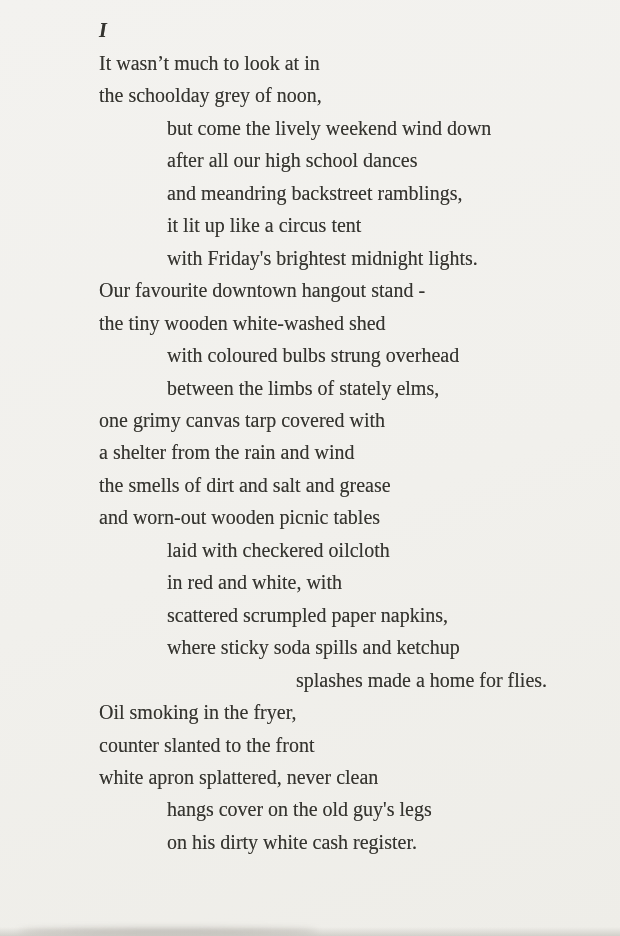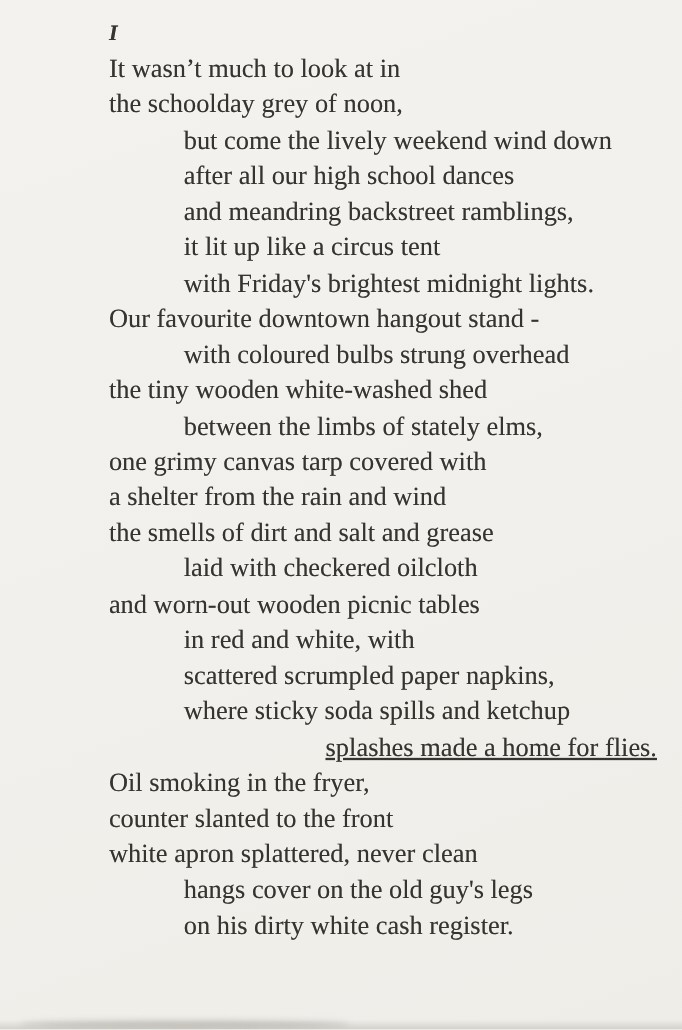--- a/index.html
+++ b/index.html
@@ -25,31 +25,31 @@
   .section-number {
     font-style: italic;
     font-weight: bold;
     font-size: 20px;
     line-height: 33px;
     height: 33px;
     letter-spacing: 0.5px;
     text-shadow: 0 0 0.6px rgba(50,50,46,0.55);
   }
   .poem-body {
-    font-size: 24px;
+    font-size: 20px;
   }
   .line {
     line-height: 32.45px;
     white-space: pre;
     text-shadow: 0 0 0.6px rgba(50,50,46,0.45);
   }
   .indent-0 { margin-left: 0; }
   .indent-1 { }
   .indent-2 { margin-left: 68px; }
-  .indent-3 { margin-left: 197px; text-decoration: underline; }
+  .indent-3 { margin-left: 197px; }
   
   .scan-shadow-bar {
     position: absolute;
     left: 0;
     bottom: 0;
     width: 100%;
     height: 9px;
     background: linear-gradient(to top, rgba(110,105,96,0.22), rgba(110,105,96,0));
     pointer-events: none;
   }
@@ -72,28 +72,28 @@
   <div class="section-number">I</div>
   <div class="poem-body" id="poem-body">
       <div class="line indent-0">It wasn’t much to look at in</div>
       <div class="line indent-1">the schoolday grey of noon,</div>
       <div class="line indent-2">but come the lively weekend wind down</div>
       <div class="line indent-2">after all our high school dances</div>
       <div class="line indent-2">and meandring backstreet ramblings,</div>
       <div class="line indent-2">it lit up like a circus tent</div>
       <div class="line indent-2">with Friday's brightest midnight lights.</div>
       <div class="line indent-0">Our favourite downtown hangout stand -</div>
+      <div class="line indent-1">the tiny wooden white-washed shed</div>
       <div class="line indent-2">with coloured bulbs strung overhead</div>
-      <div class="line indent-1">the tiny wooden white-washed shed</div>
       <div class="line indent-2">between the limbs of stately elms,</div>
       <div class="line indent-1">one grimy canvas tarp covered with</div>
       <div class="line indent-1">a shelter from the rain and wind</div>
       <div class="line indent-1">the smells of dirt and salt and grease</div>
+      <div class="line indent-1">and worn-out wooden picnic tables</div>
       <div class="line indent-2">laid with checkered oilcloth</div>
-      <div class="line indent-1">and worn-out wooden picnic tables</div>
       <div class="line indent-2">in red and white, with</div>
       <div class="line indent-2">scattered scrumpled paper napkins,</div>
       <div class="line indent-2">where sticky soda spills and ketchup</div>
       <div class="line indent-3">splashes made a home for flies.</div>
       <div class="line indent-0">Oil smoking in the fryer,</div>
       <div class="line indent-1">counter slanted to the front</div>
       <div class="line indent-1">white apron splattered, never clean</div>
       <div class="line indent-2">hangs cover on the old guy's legs</div>
       <div class="line indent-2">on his dirty white cash register.</div>
     </div>

